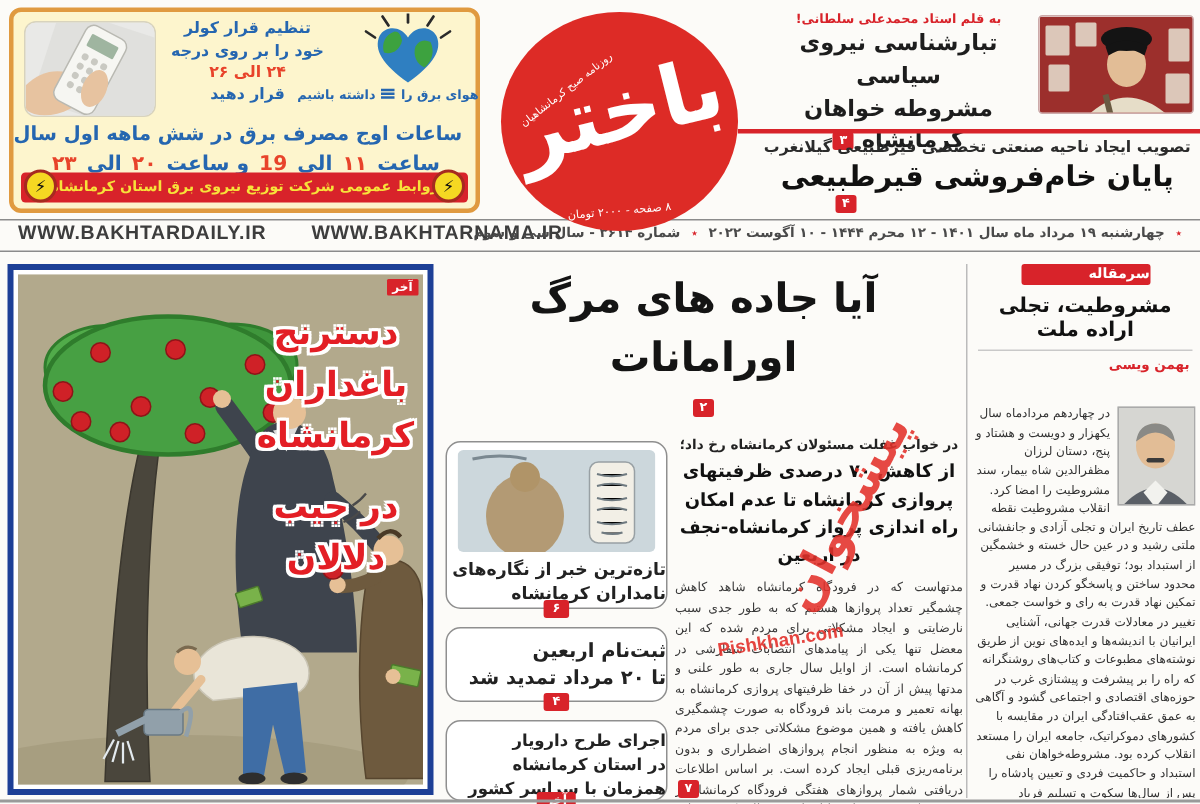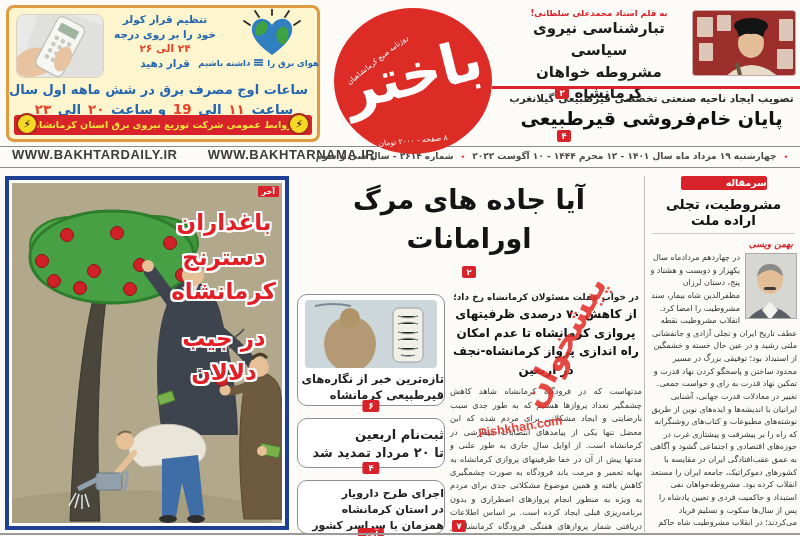--- a/index.html
+++ b/index.html
@@ -100,21 +100,21 @@
   .box3 { top:186px; height:54px; padding-top:5px; }
   .box3 .tt { font-size:11px; font-weight:bold; color:#222; line-height:1.45; }
 
   
   .vline { position:absolute; left:644px; top:176px; width:1px; height:356px; background:#bbb; }
   .editorial { position:absolute; left:650px; top:176px; width:147px; height:356px; direction:rtl; overflow:hidden; }
   .etab { width:86px; margin:0 auto; background:#d8232a; color:#fff; font-size:9.5px; font-weight:bold;
     text-align:right; height:14px; line-height:14px; border-radius:2px; }
   .etitle { text-align:center; color:#111; font-weight:bold; font-size:13.5px; margin-top:6px; }
   .ediv { height:1px; background:#c9c9c9; margin:5px 2px; }
-  .eauthor { color:#d8232a; font-size:9px; font-weight:bold; text-align:right; margin:1px 4px 3px;font-style:italic; }
+  .eauthor { color:#d8232a; font-size:9px; font-weight:bold; text-align:right; margin:1px 4px 21px; }
   .ebody-wrap { font-size:8px; }
   .ephoto { float:right; width:52px; height:66px; margin:1px 0 3px 5px; border:1px solid #aaa; overflow:hidden; background:#d6d6d2; }
   .ebody { text-align:justify; color:#333; font-size:8px; line-height:1.58; }
 
   .bottomline { position:absolute; left:0; top:533px; width:800px; height:1.5px; background:#9a9a9a; }
 </style>
 </head>
 <body>
 
 <div class="page">
@@ -306,22 +306,22 @@
         <circle cx="247" cy="184" r="10" fill="#e6c096"></circle>
         <path d="M240,176 q8,-9 15,-1" stroke="#4a3a26" stroke-width="3" fill="none"></path>
         <path d="M238,202 C230,206 222,208 216,208" stroke="#6e5a3e" stroke-width="9" fill="none" stroke-linecap="round"></path>
         <circle cx="213" cy="207" r="5.5" fill="#e6c096"></circle>
         <circle cx="210" cy="196" r="7" fill="#cf2127" stroke="#8e1418"></circle>
         <line x1="210" y1="189" x2="212" y2="184" stroke="#4a3a26" stroke-width="1.5"></line>
         <rect x="248" y="262" width="20" height="11" rx="1" fill="#79b24a" stroke="#4c7a2b" transform="rotate(12 258 267)"></rect>
         <circle cx="250" cy="268" r="5" fill="#e6c096"></circle>
       </svg>
       <div class="cartoon-caption">
+        <div>دسترنج</div>
         <div>باغداران</div>
-        <div>دسترنج</div>
         <div>کرمانشاه</div>
         <div class="gap">در جیب</div>
         <div>دلالان</div>
       </div>
     </div>
   </div>
 
   <div class="mainstory">
     <div class="l">آیا جاده های مرگ اورامانات</div>
     <span class="pgbox">۲</span>
@@ -349,21 +349,21 @@
             <path d="M93,16 q10,3 20,0"></path>
               <path d="M93,24 q10,-3 20,0"></path>
               <path d="M93,32 q10,3 20,0"></path>
             <path d="M93,40 q10,-3 20,0"></path>
               <path d="M93,48 q10,3 20,0"></path>
               <path d="M96,55 q8,2 14,0"></path>
           </g>
         </svg>
       </div>
       <div class="tt">تازه‌ترین خبر از نگاره‌های</div>
-      <div class="tt">قیرطبیعی کرمانشاه</div>
+      <div class="tt">نامداران کرمانشاه</div>
       <span class="tag">۶</span>
     </div>
     <div class="tbox box2">
       <div class="tt">ثبت‌نام اربعین</div>
       <div class="tt">تا ۲۰ مرداد تمدید شد</div>
       <span class="tag">۴</span>
     </div>
     <div class="tbox box3">
       <div class="tt">اجرای طرح دارویار</div>
       <div class="tt">در استان کرمانشاه</div>

